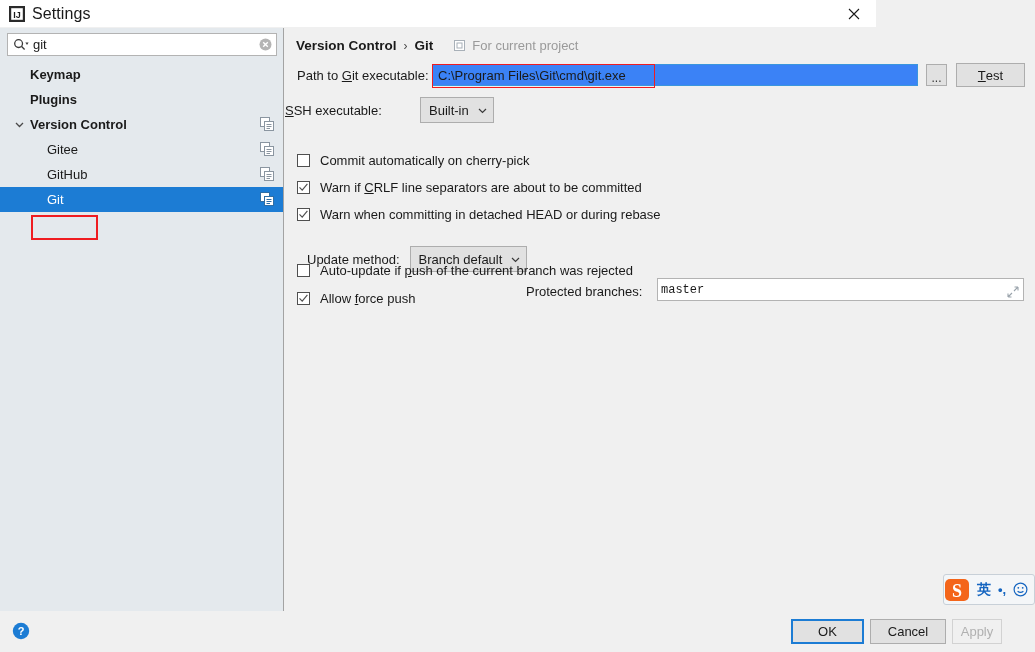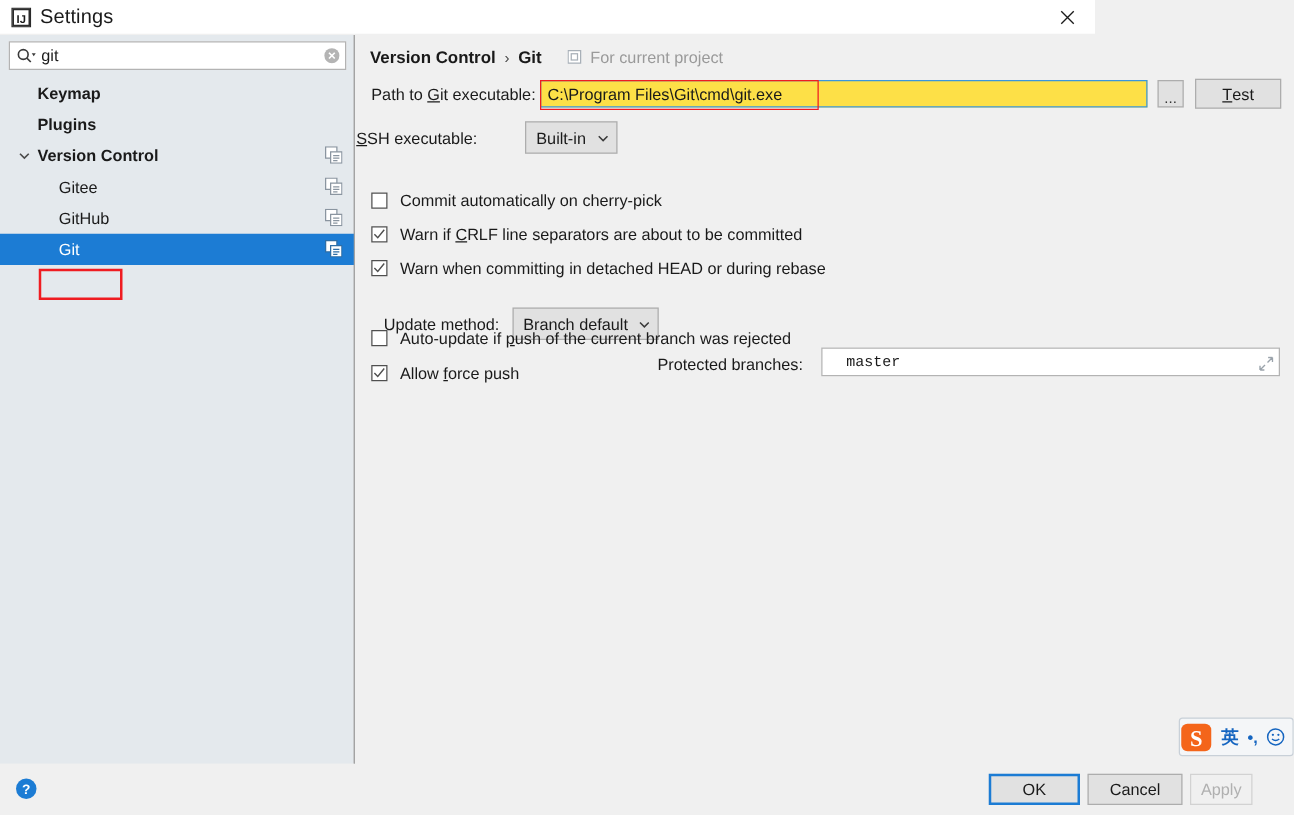--- a/index.html
+++ b/index.html
@@ -134,21 +134,21 @@
 
   .lbl { font-size: 13px; color: #1a1a1a; white-space: nowrap; }
   .ul { text-decoration: underline; }
 
   
   .path-row { left: 12px; top: 35px; }
   .path-label { width: 135px; }
   .path-field {
     position: relative;
     width: 486px; height: 22px;
-    background: #fde047;
+    background: #3b82f6;
     border: 1px solid #3a96dd;
     display: flex; align-items: center;
   }
   .path-text {
     font-size: 13px; color: #1a1a1a;
     padding-left: 5px; white-space: nowrap;
   }
   .anno-path {
     position: absolute; left: -1px; top: -1px;
     width: 223px; height: 24px;
@@ -206,21 +206,21 @@
   .prot-field {
     position: absolute; left: 372px; top: 250px;
     width: 367px; height: 23px;
     background: #ffffff;
     border: 1px solid #b3b3b3;
     display: flex; align-items: center;
   }
   .prot-text {
     font-family: "Liberation Mono", monospace;
     font-size: 12px; color: #1a1a1a;
-    padding-left: 19px;
+    padding-left: 3px;
   }
   .expand-icon {
     position: absolute; right: 4px; top: 5px;
     width: 12px; height: 12px;
   }
 
   
   .ime {
     position: absolute; left: 943px; top: 574px;
     width: 92px; height: 31px;

